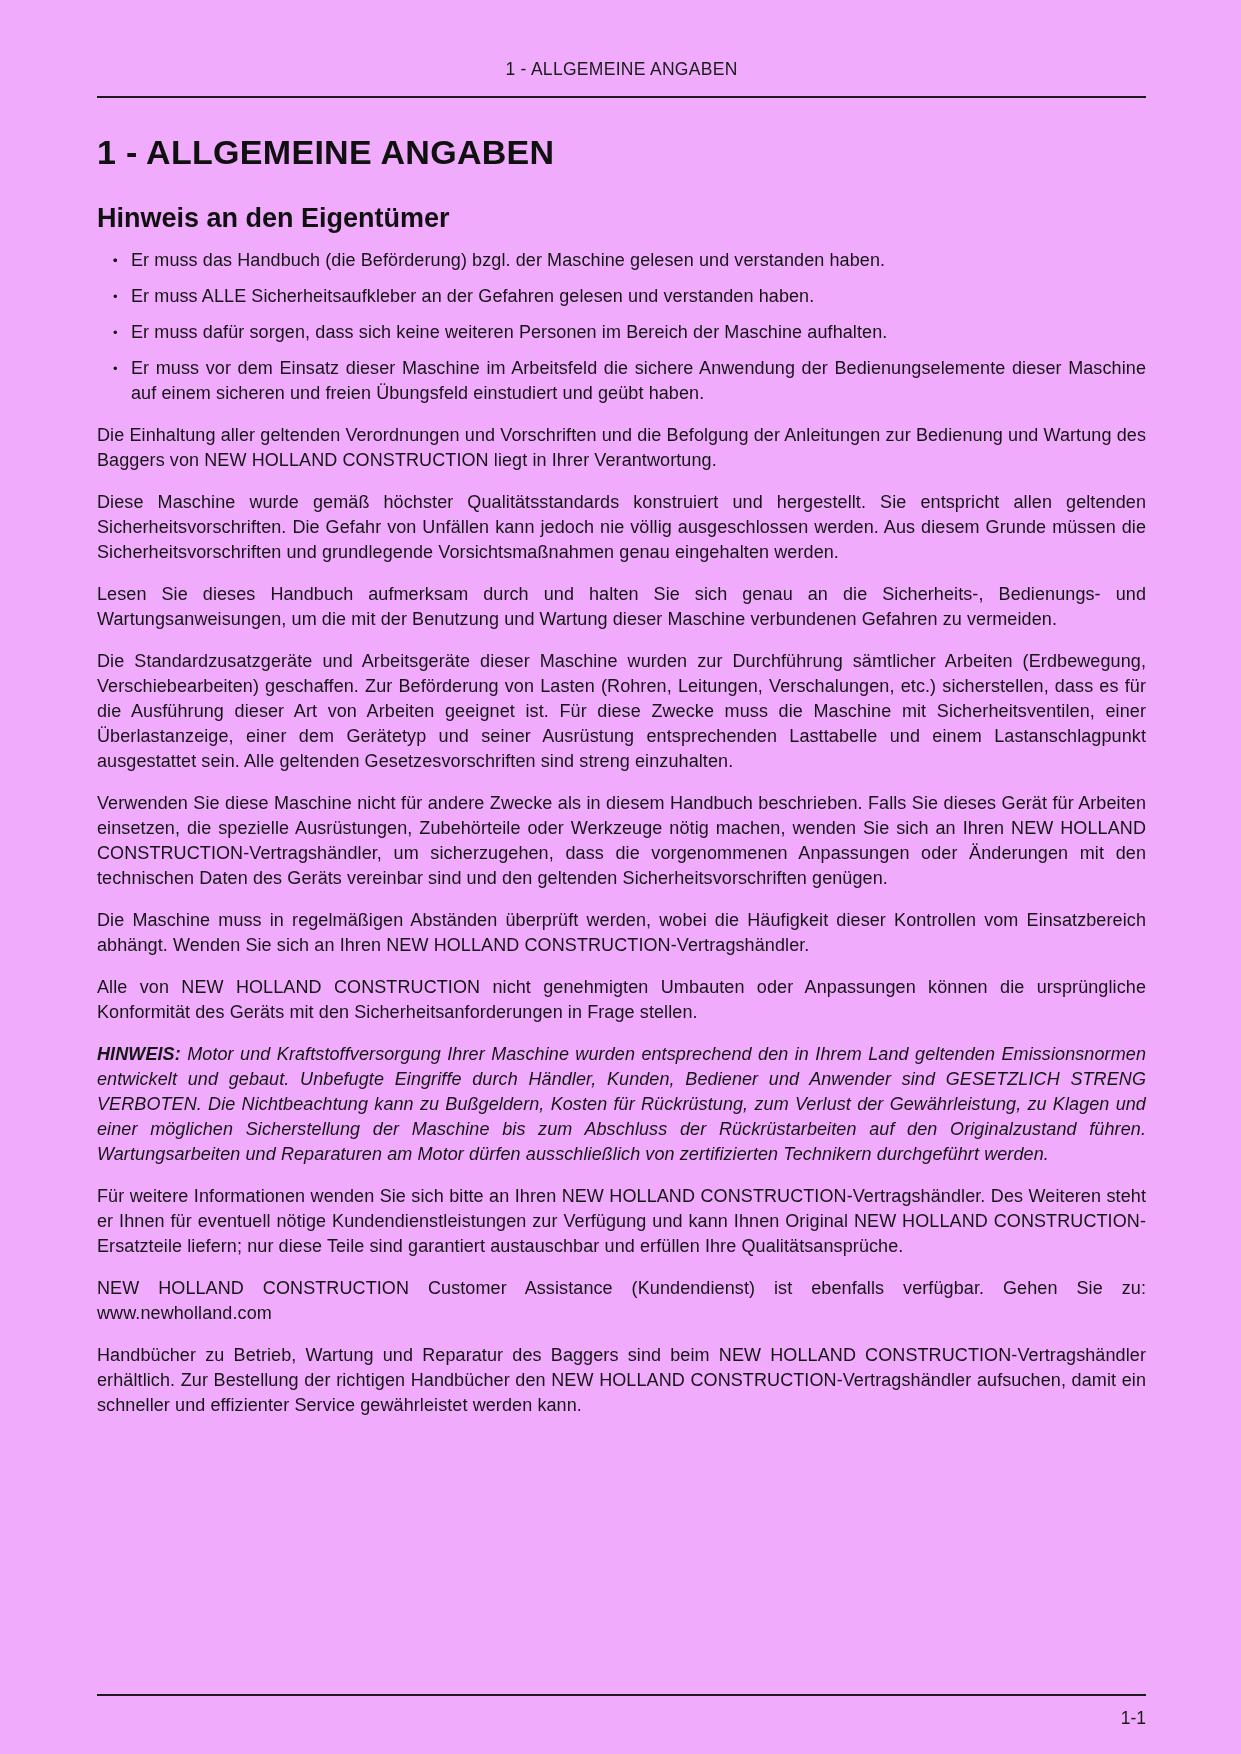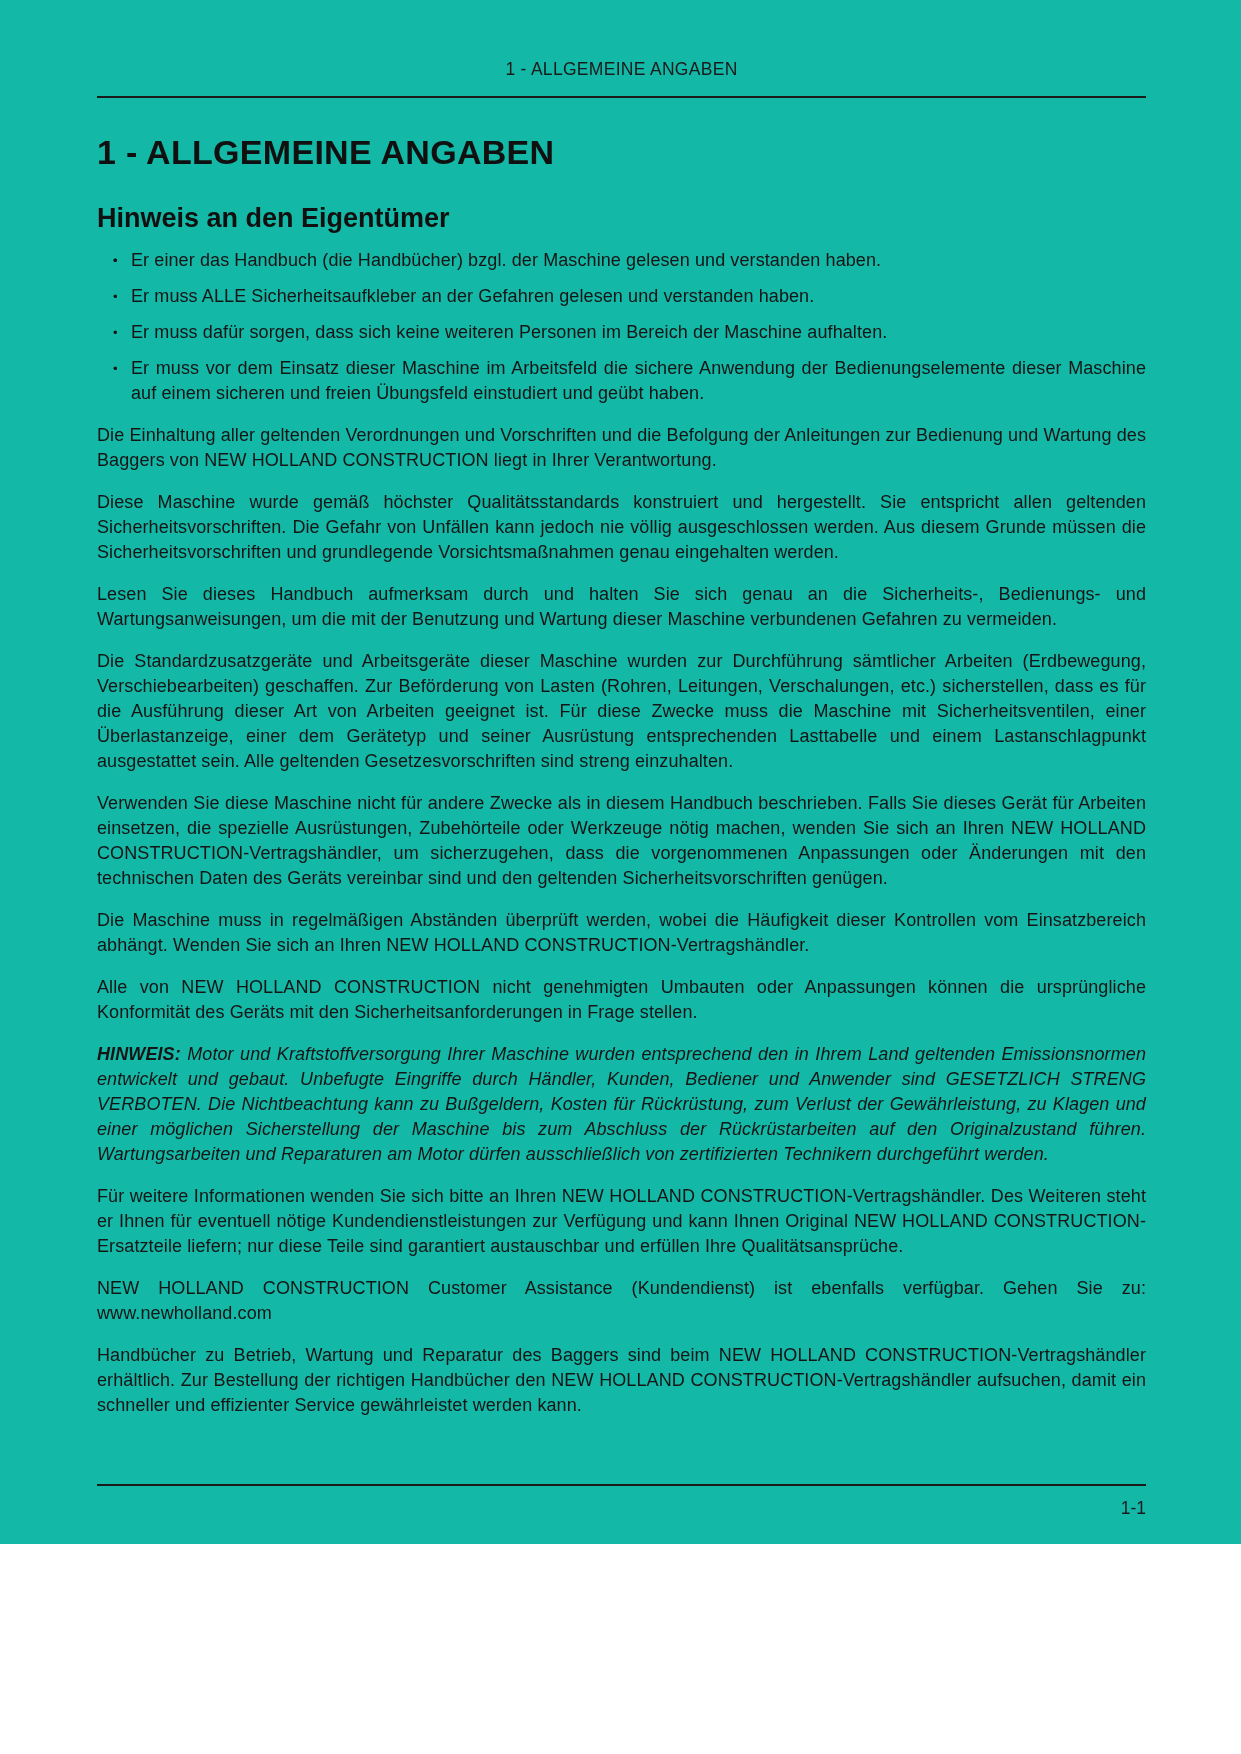--- a/index.html
+++ b/index.html
@@ -11,22 +11,22 @@
   body {
     width: 1241px;
     height: 1754px;
     font-family: "Liberation Sans", sans-serif;
     color: #151515;
     -webkit-font-smoothing: antialiased;
   }
   .page {
     position: relative;
     width: 1241px;
-    height: 1544px;
-    background: #14b8a6;
+    height: 1754px;
+    background: #f0abfc;
     overflow: hidden;
   }
   .content {
     position: absolute;
     left: 97px;
     right: 95px;
     top: 0;
   }
   .running-header {
     padding-top: 58px;
@@ -125,21 +125,21 @@
 
     <h2 class="section-heading">Hinweis an den Eigentümer</h2>
 
 
     <ul class="bullet-list">
       <li>
         <span class="bullet-dot">•</span>
       </li>
       <li>
         <span class="bullet-dot">•</span>
-        <span>Er einer das Handbuch (die Handbücher) bzgl. der Maschine gelesen und verstanden haben.</span>
+        <span>Er muss das Handbuch (die Beförderung) bzgl. der Maschine gelesen und verstanden haben.</span>
       </li>
       <li>
         <span class="bullet-dot">•</span>
         <span>Er muss ALLE Sicherheitsaufkleber an der Gefahren gelesen und verstanden haben.</span>
       </li>
       <li>
         <span class="bullet-dot">•</span>
         <span>Er muss dafür sorgen, dass sich keine weiteren Personen im Bereich der Maschine aufhalten.</span>
       </li>
       <li>

